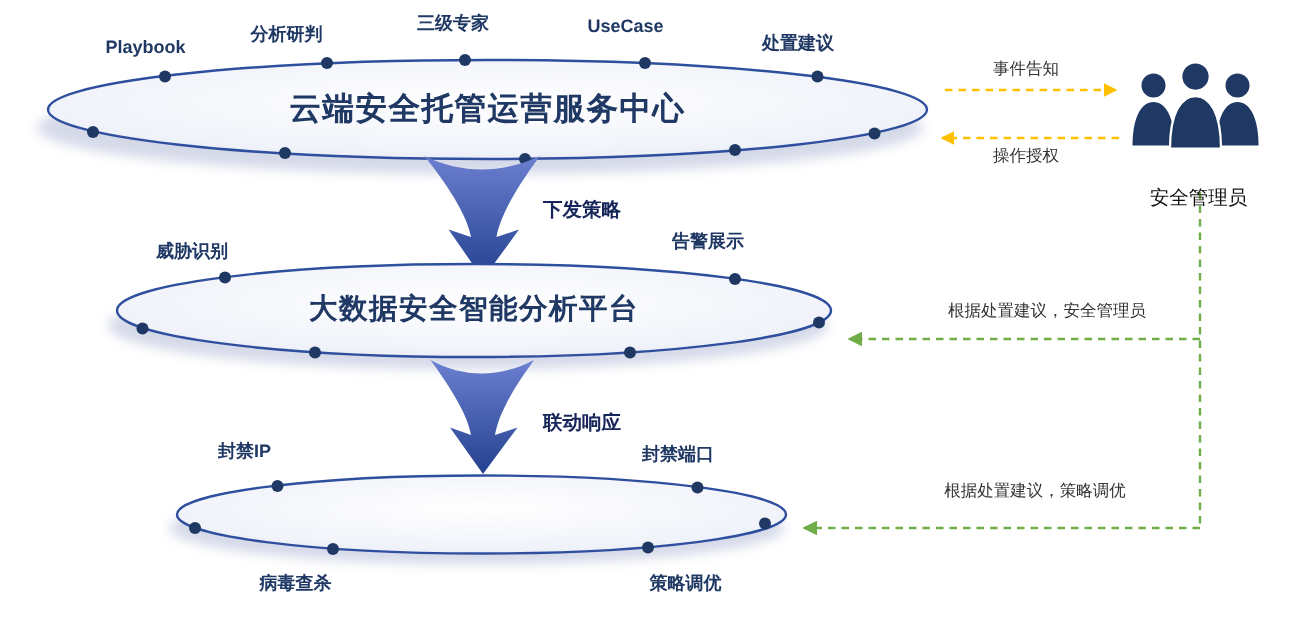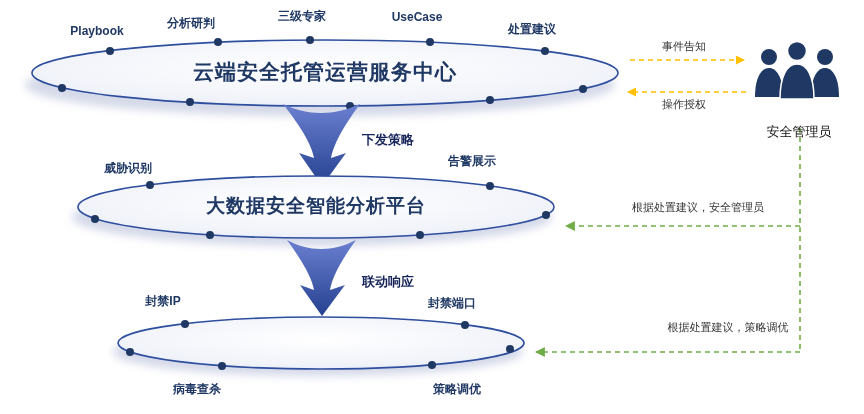--- a/index.html
+++ b/index.html
@@ -144,17 +144,17 @@
   <div class="lbl" style="left:452px;top:303px">封禁端口</div>
   <div class="lbl" style="left:197px;top:389px">病毒查杀</div>
   <div class="lbl" style="left:457px;top:389px">策略调优</div>
 
   <div class="flow" style="left:362px;top:140px">下发策略</div>
   <div class="flow" style="left:362px;top:282px">联动响应</div>
 
   <div class="side" style="left:684px;top:46px">事件告知</div>
   <div class="side" style="left:684px;top:104px">操作授权</div>
   <div class="side" style="left:698px;top:207px">根据处置建议，安全管理员</div>
-  <div class="side" style="left:728px;top:327px">根据处置建议，策略调优</div>
+  <div class="side" style="left:690px;top:327px">根据处置建议，策略调优</div>
 
   <div class="admin-label" style="left:799px;top:116px">安全管理员</div>
 
 </div>
 
 </body></html>

